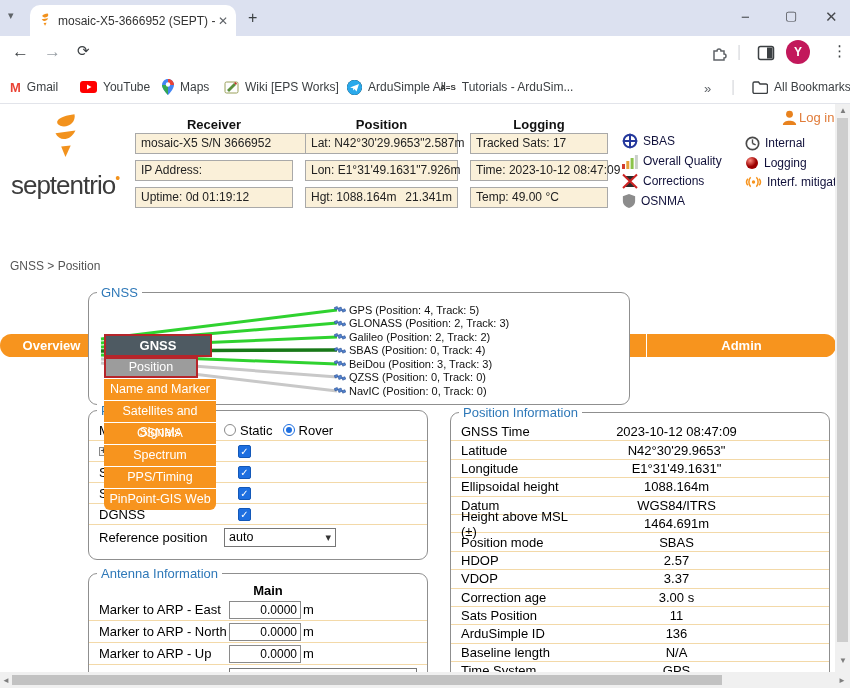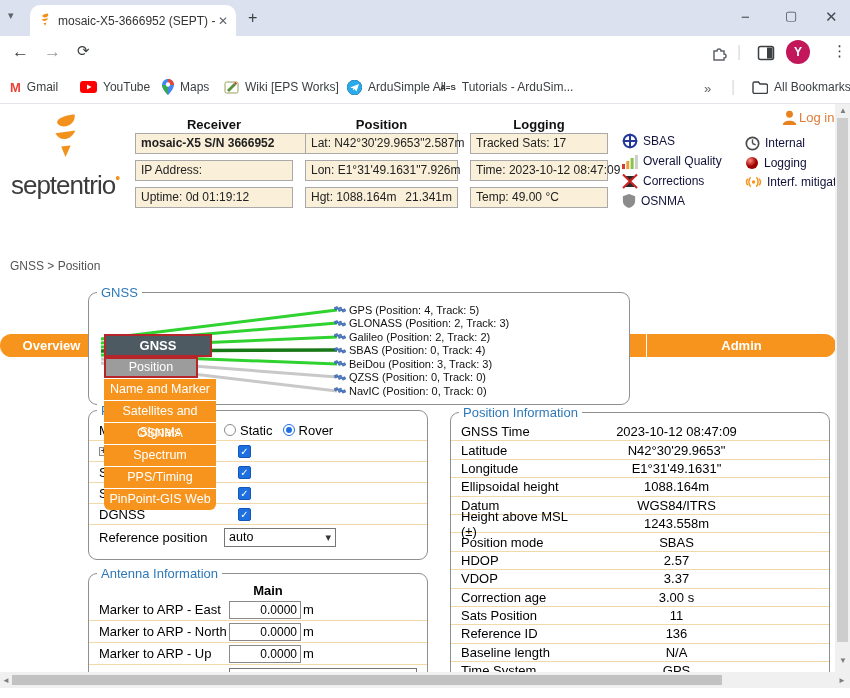--- a/index.html
+++ b/index.html
@@ -189,21 +189,21 @@
         <circle cx="7" cy="4" r="3.2" fill="#e8821e"></circle>
           <path d="M0.8 14 C0.8 8.8 13.2 8.8 13.2 14 Z" fill="#e8821e"></path>
       </svg>
       <span style="color:#e07b39;font-size:13px;">Log in</span>
     </div>
 
     <div class="abs colhead" style="left:135px;top:13px;width:158px;">Receiver</div>
     <div class="abs colhead" style="left:305px;top:13px;width:153px;">Position</div>
     <div class="abs colhead" style="left:470px;top:13px;width:138px;">Logging</div>
 
-    <div class="infobox" style="left:135px;top:29px;width:172px;font-weight:bold;">
+    <div class="infobox" style="left:135px;top:29px;width:172px;">
         <span>mosaic-X5 S/N 3666952</span>
       </div>
     <div class="infobox" style="left:135px;top:56px;width:158px;">
         <span>IP Address:</span>
       </div>
     <div class="infobox" style="left:135px;top:83px;width:158px;">
         <span>Uptime: 0d 01:19:12</span>
       </div>
 
     <div class="infobox" style="left:305px;top:29px;width:153px;">
@@ -474,21 +474,21 @@
         <div class="prow" style="height:18.4px;">
             <span style="flex:1;">Ellipsoidal height</span>
             <span style="width:215px;text-align:center;margin-right:45px;">1088.164m</span>
           </div>
         <div class="prow" style="height:18.4px;">
             <span style="flex:1;">Datum</span>
             <span style="width:215px;text-align:center;margin-right:45px;">WGS84/ITRS</span>
           </div>
         <div class="prow" style="height:18.4px;">
             <span style="flex:1;">Height above MSL (±)</span>
-            <span style="width:215px;text-align:center;margin-right:45px;">1243.558m</span>
+            <span style="width:215px;text-align:center;margin-right:45px;">1464.691m</span>
           </div>
         <div class="prow" style="height:18.4px;">
             <span style="flex:1;">Position mode</span>
             <span style="width:215px;text-align:center;margin-right:45px;">SBAS</span>
           </div>
         <div class="prow" style="height:18.4px;">
             <span style="flex:1;">HDOP</span>
             <span style="width:215px;text-align:center;margin-right:45px;">2.57</span>
           </div>
         <div class="prow" style="height:18.4px;">
@@ -497,21 +497,21 @@
           </div>
         <div class="prow" style="height:18.4px;">
             <span style="flex:1;">Correction age</span>
             <span style="width:215px;text-align:center;margin-right:45px;">3.00 s</span>
           </div>
         <div class="prow" style="height:18.4px;">
             <span style="flex:1;">Sats Position</span>
             <span style="width:215px;text-align:center;margin-right:45px;">11</span>
           </div>
         <div class="prow" style="height:18.4px;">
-            <span style="flex:1;">Reference ID</span>
+            <span style="flex:1;">ArduSimple ID</span>
             <span style="width:215px;text-align:center;margin-right:45px;">136</span>
           </div>
         <div class="prow" style="height:18.4px;">
             <span style="flex:1;">Baseline length</span>
             <span style="width:215px;text-align:center;margin-right:45px;">N/A</span>
           </div>
         <div class="prow" style="height:18.4px;">
             <span style="flex:1;">Time System</span>
             <span style="width:215px;text-align:center;margin-right:45px;">GPS</span>
           </div>

